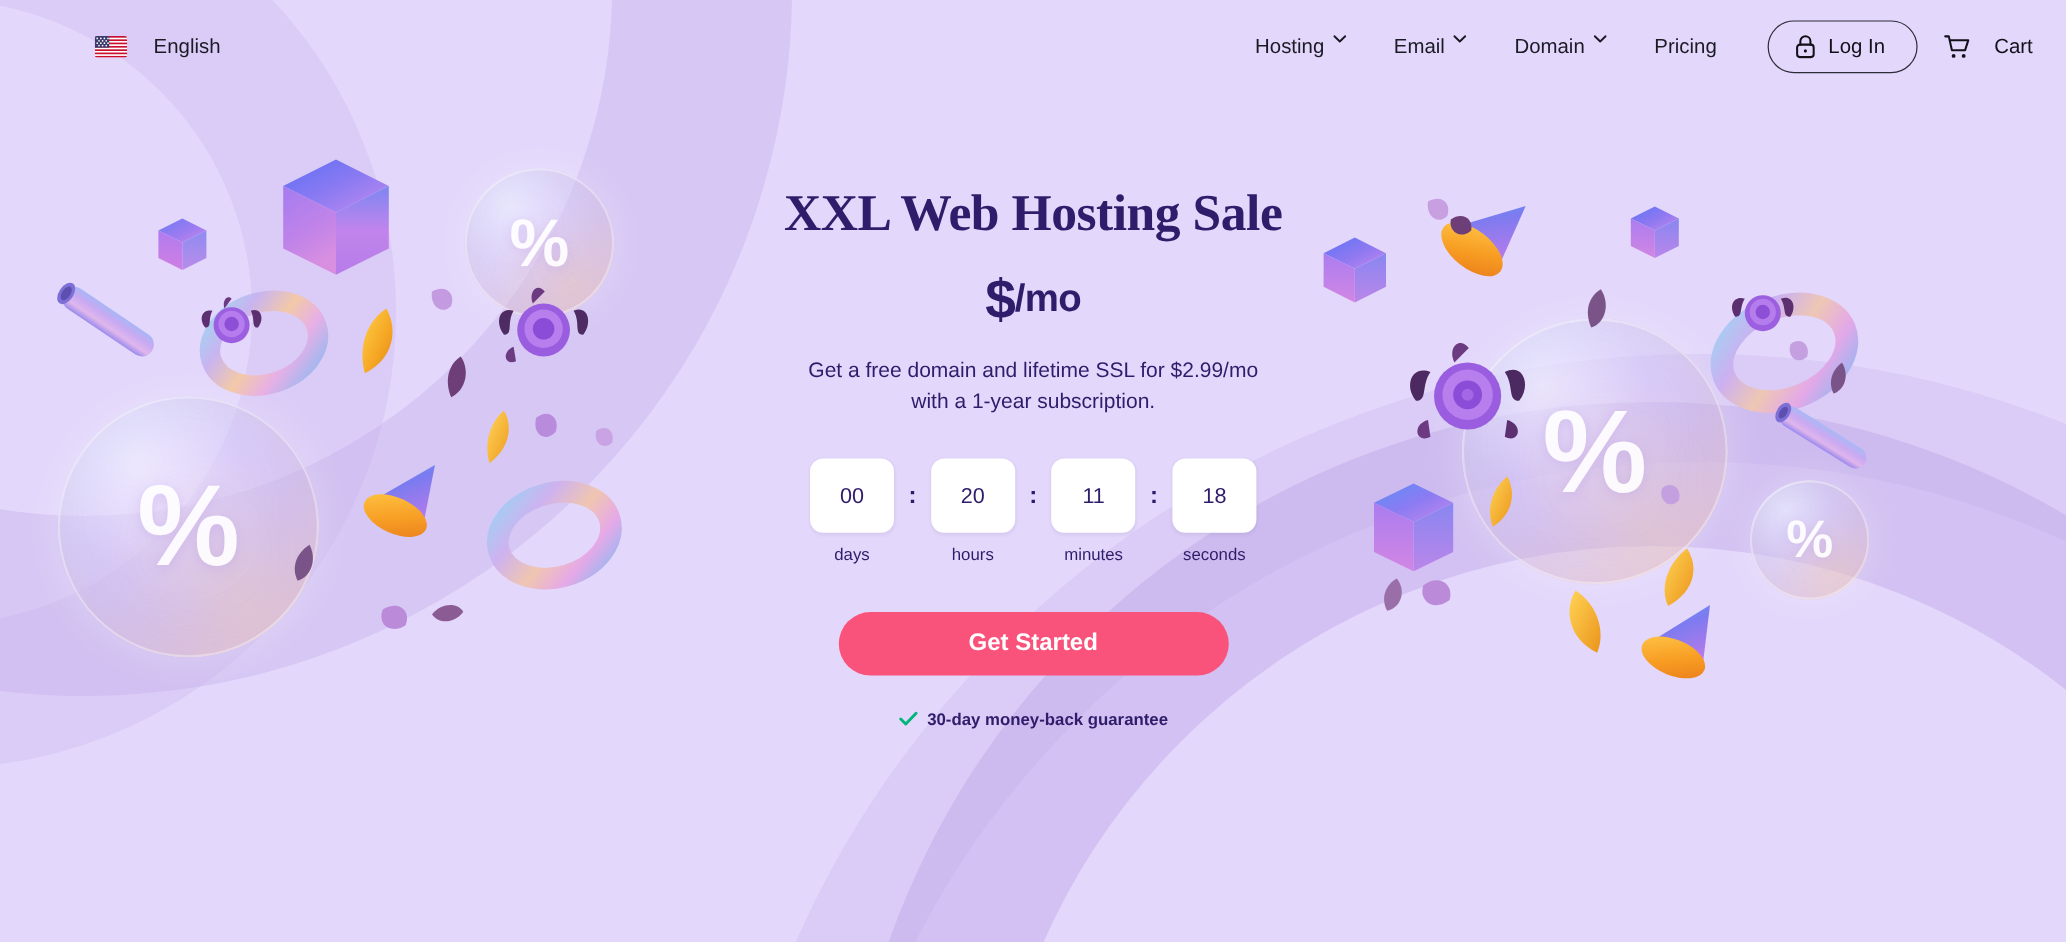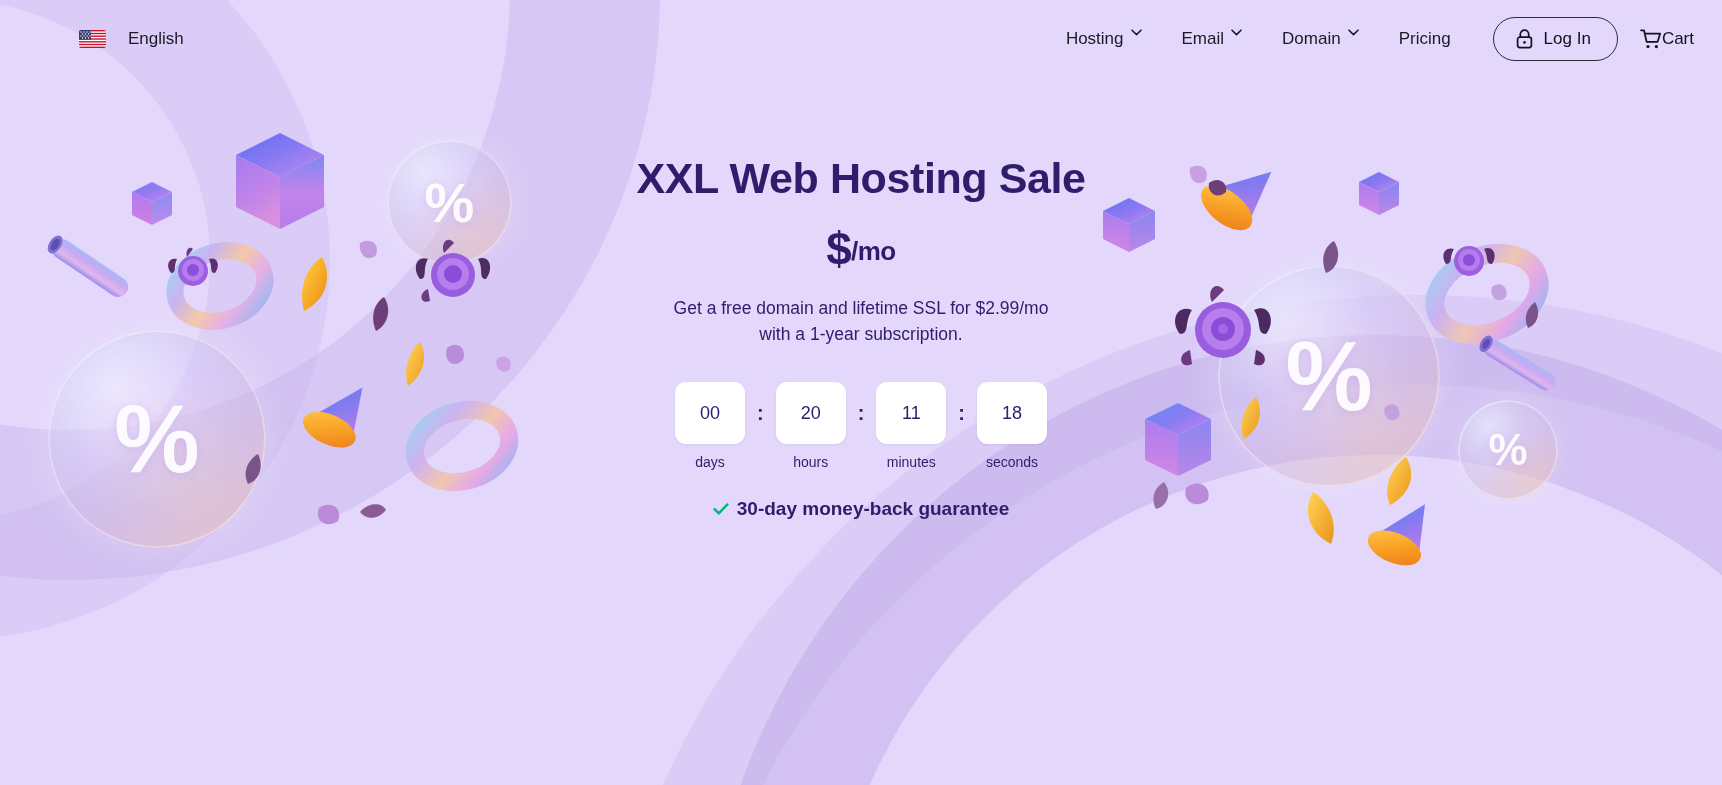--- a/index.html
+++ b/index.html
@@ -81,52 +81,52 @@
     border:1.6px solid #2C2C38;
     border-radius:40px;
     padding:11px 26px 11px 22px;
     margin-left:22px; margin-right:22px;
     font-size:17px; color:#12111A;
     cursor:pointer; background:transparent;
     font-family:"Liberation Sans", sans-serif;
   }
   .lock-ico { width:17px; height:20px; display:block; }
   .cart-link {
-    display:flex; align-items:center; gap:0;
+    display:flex; align-items:center; gap:20px;
     font-size:17px; color:#12111A;
     cursor:pointer; padding-right:6px;
   }
   .cart-ico { width:22px; height:21px; display:block; }
 
   
   .hero {
     position:absolute; left:0; top:0;
     width:1722px; height:785px;
     display:flex; flex-direction:column;
     align-items:center;
     z-index:20;
     pointer-events:none;
   }
   .hero > * { pointer-events:auto; }
   .headline {
     margin-top:155px;
     font-size:43px; font-weight:bold;
     color:#2F1C6A; letter-spacing:-0.4px;
-    text-align:center; line-height:1.1;
+    text-align:center; line-height:1.1;font-family:Liberation Serif, serif;
   }
   .price-row {
     display:flex; align-items:flex-start;
     justify-content:center;
     margin-top:6px;
     color:#2F1C6A; font-weight:bold;
     line-height:1;
   }
   .price-cur { font-size:46px; margin-top:18px; letter-spacing:-1px; }
   .price-main { font-size:100px; letter-spacing:-3.5px; }
-  .price-per { font-size:26px; align-self:flex-end; margin-bottom:8px; letter-spacing:-0.5px; }
+  .price-per { font-size:32px; align-self:flex-end; margin-bottom:8px; letter-spacing:-0.5px; }
 
   .subtitle {
     margin-top:24px;
     font-size:17.5px; color:#2F1C6A;
     text-align:center; line-height:1.45;
     max-width:440px;
   }
 
   
   .countdown {
@@ -156,21 +156,21 @@
     color:#FFFFFF;
     border:none; border-radius:34px;
     width:325px; height:53px;
     font-size:20px; font-weight:bold;
     cursor:pointer;
     font-family:"Liberation Sans", sans-serif;
   }
   .guarantee {
     margin-top:28px;
     display:flex; align-items:center; gap:8px;
-    font-size:19px; font-weight:bold; color:#2F1C6A;
+    font-size:14px; font-weight:bold; color:#2F1C6A;
   }
   .check-ico { width:16px; height:14px; display:block; }
 
   
   .deco { position:absolute; inset:0; z-index:10; pointer-events:none; }
   .obj { position:absolute; }
 
   
   .bubble {
     border-radius:50%;
@@ -677,20 +677,21 @@
 
       <div class="cd-sep">:</div>
 
       <div class="cd-unit">
         <div class="cd-box">18</div>
         <div class="cd-label">seconds</div>
       </div>
 
     </div>
 
+    <button class="cta">Get Started</button>
 
     <div class="guarantee">
       <svg class="check-ico" viewBox="0 0 16 14">
         <path d="M1.6 7.2 L5.8 11.4 L14.4 2.4" fill="none" stroke="#00B67A" stroke-width="2.4" stroke-linecap="round" stroke-linejoin="round"></path>
       </svg>
       <span>30-day money-back guarantee</span>
     </div>
 
   </main>
 

